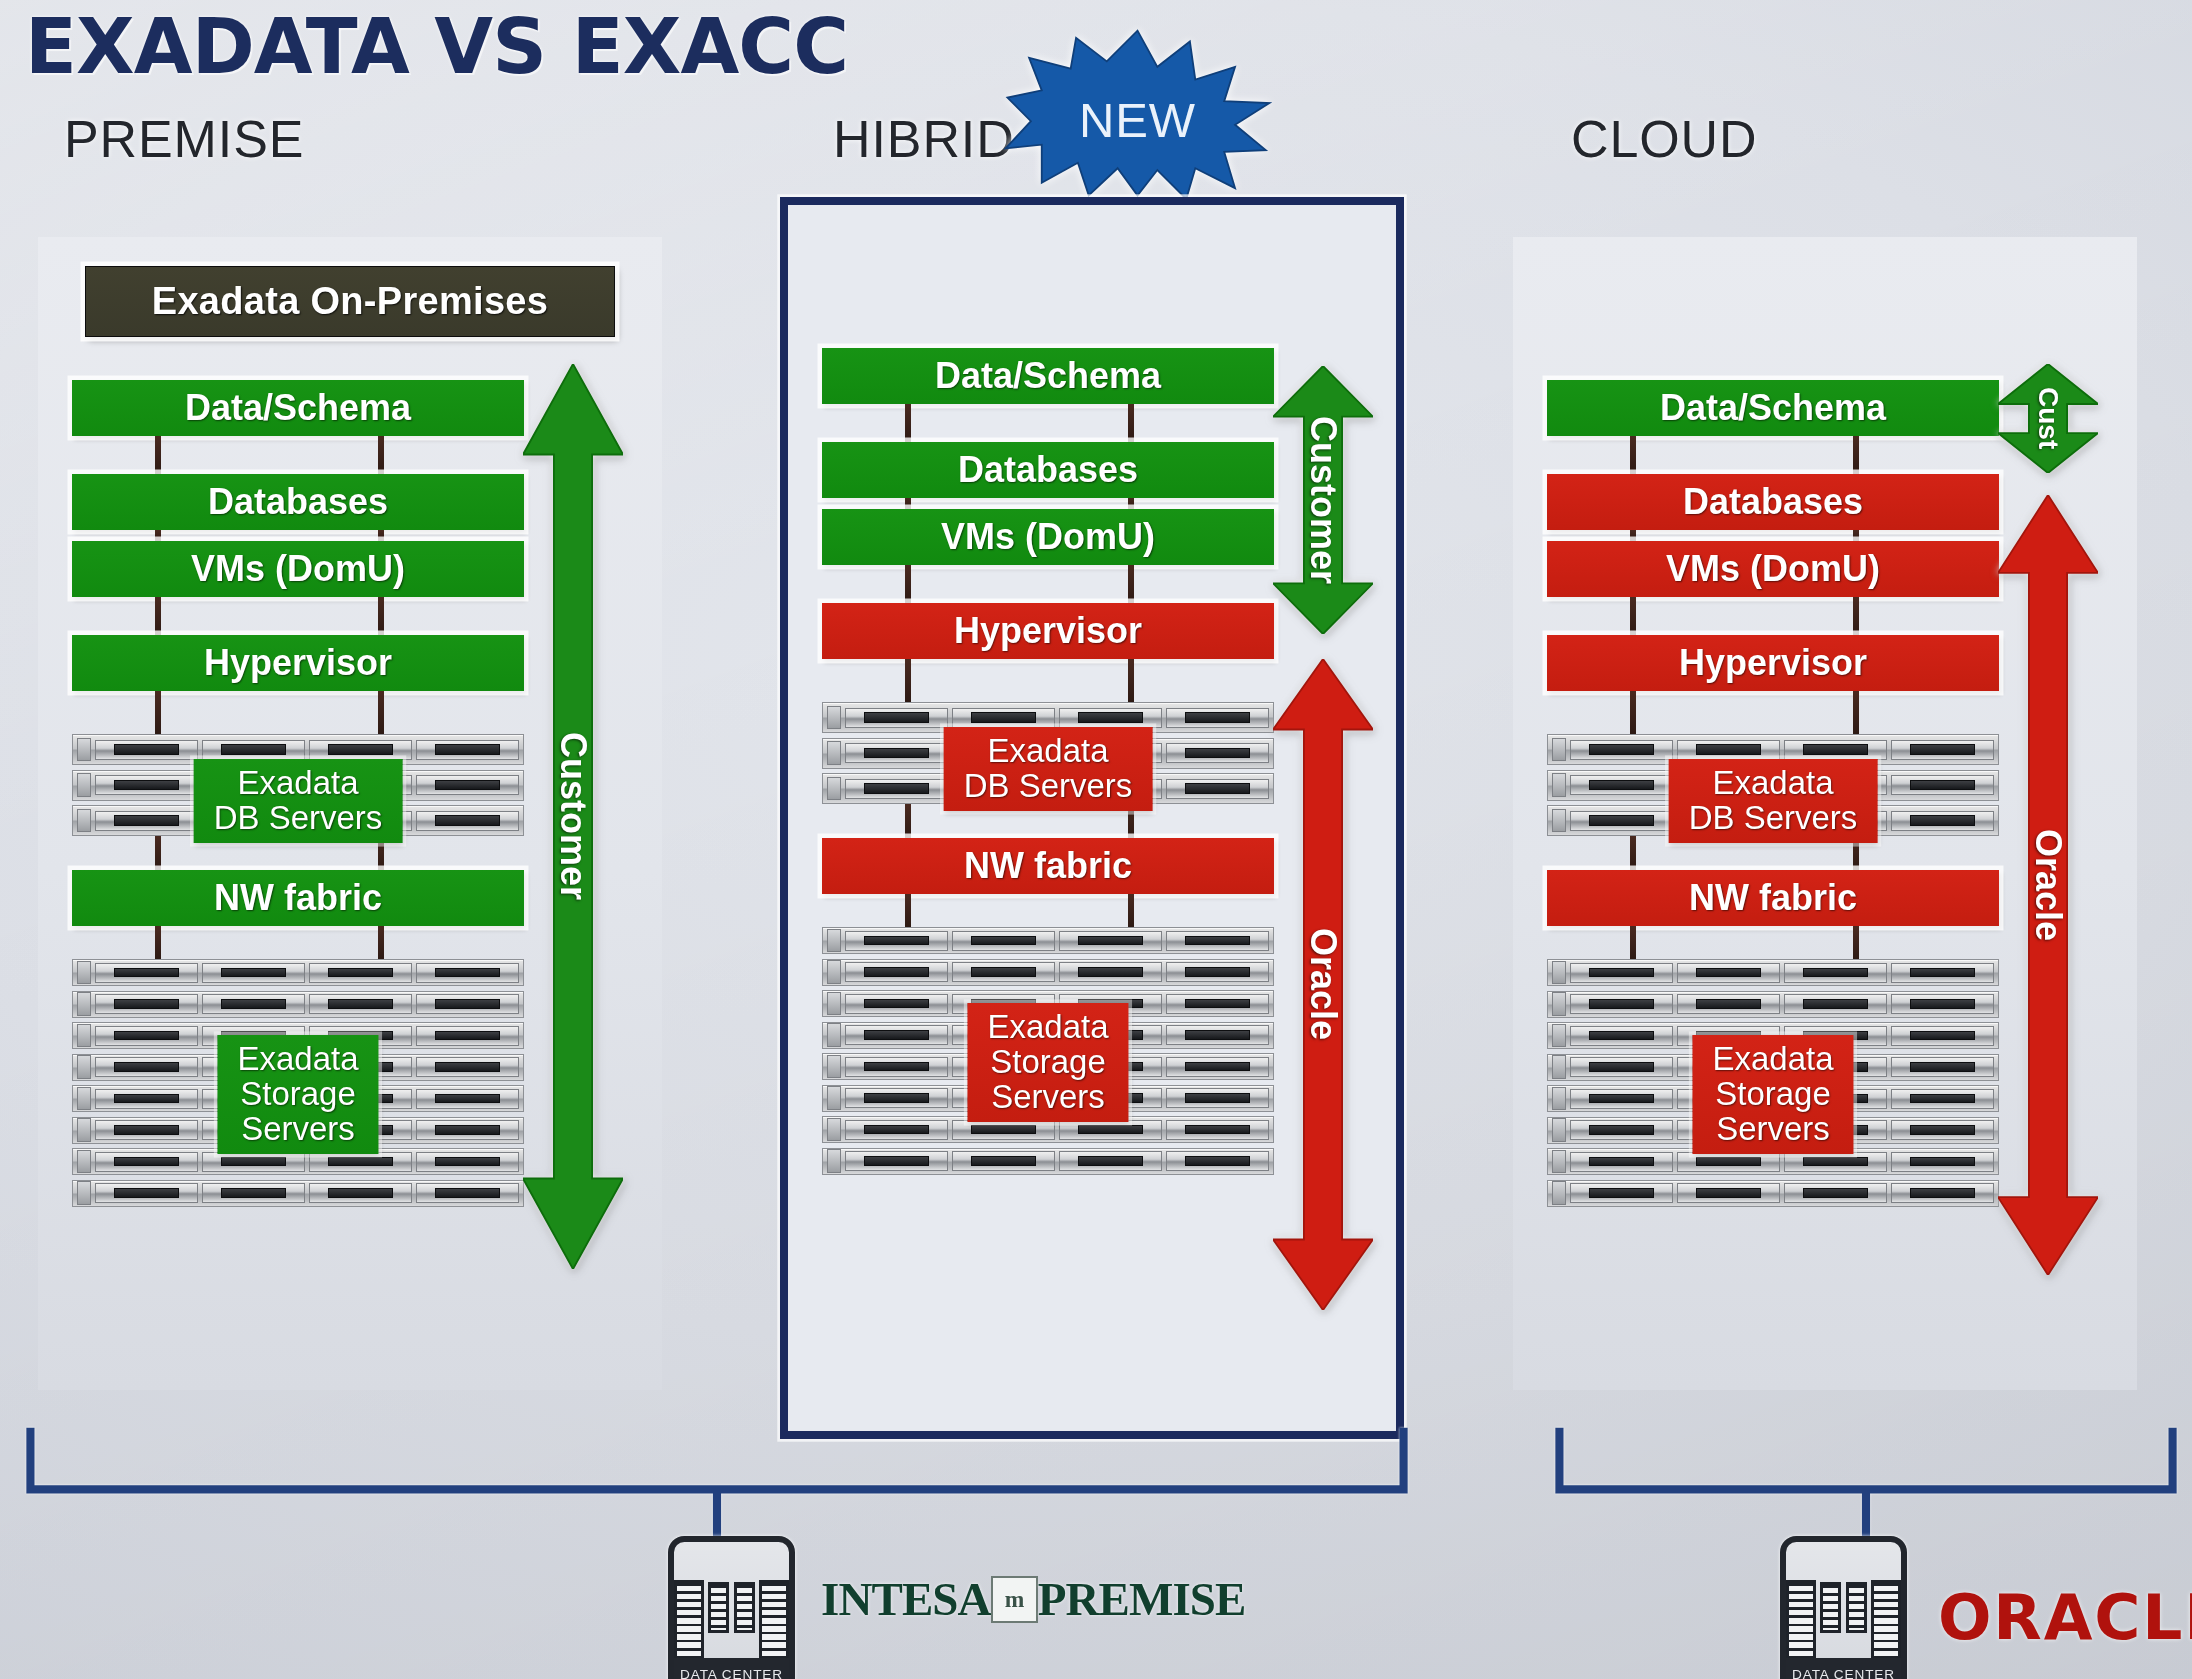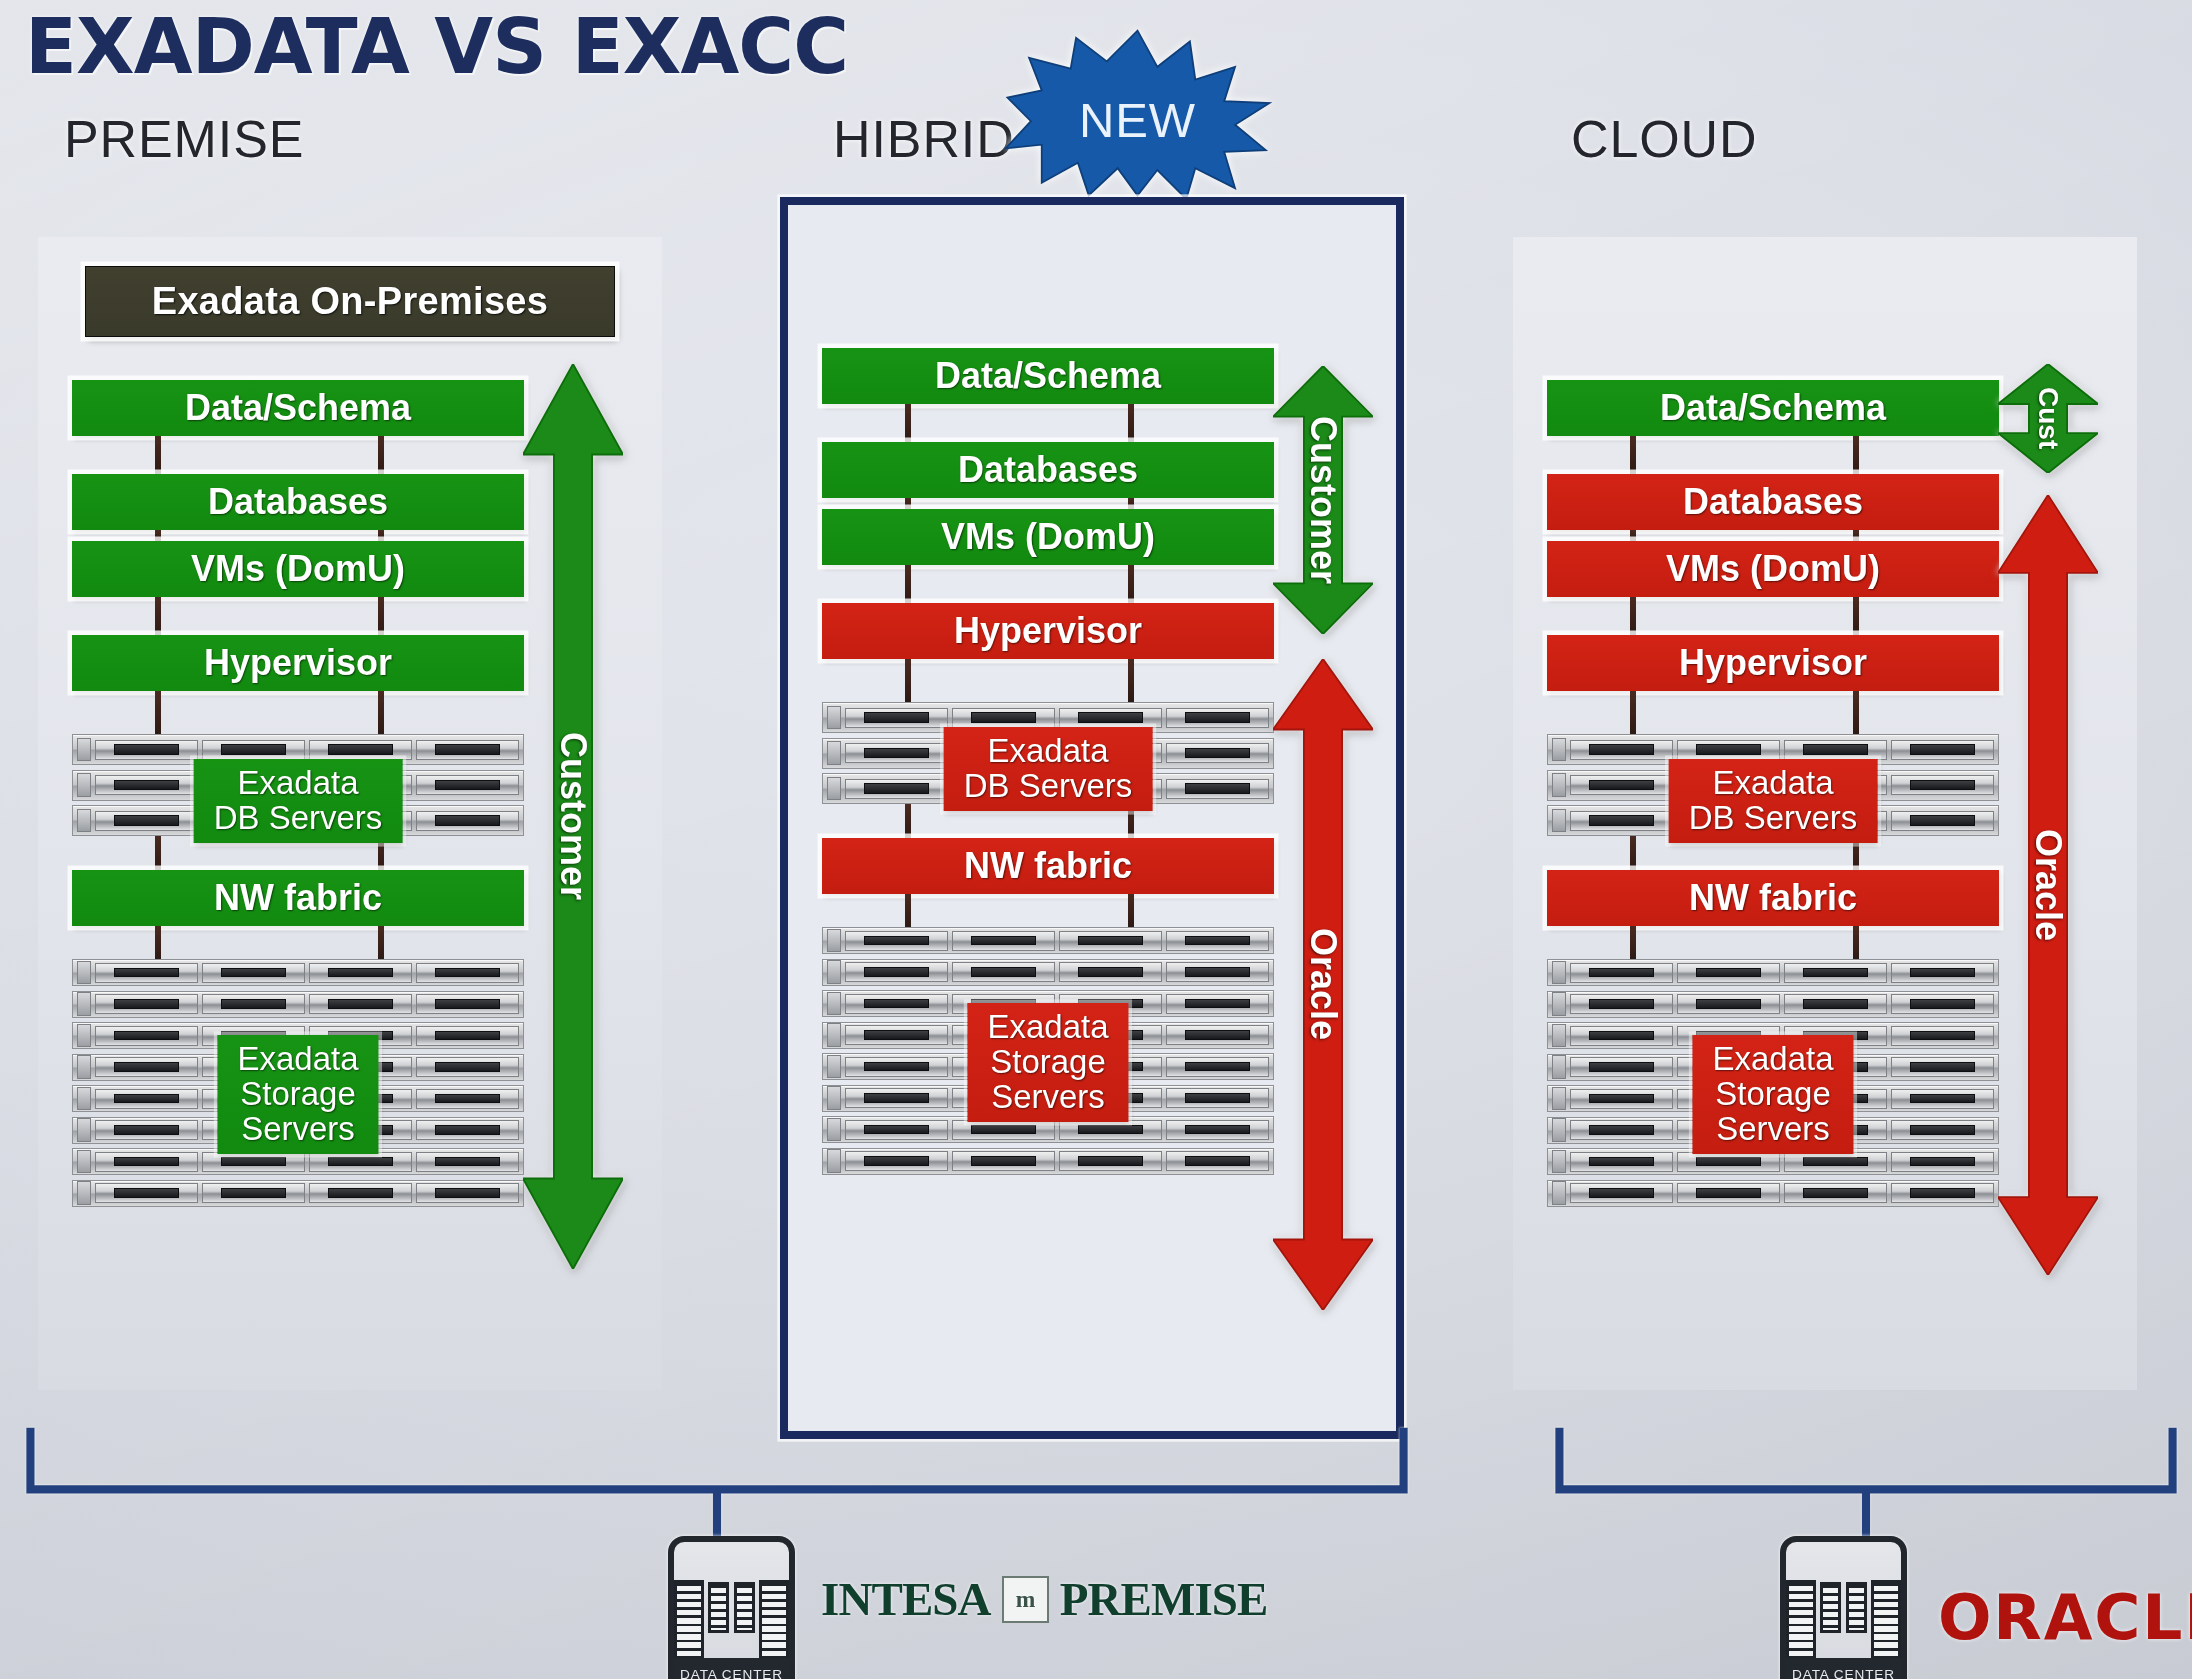--- a/index.html
+++ b/index.html
@@ -182,21 +182,21 @@
   .dc-icon .tw.s{ width:23.5px; height:51px; }
   .dc-icon .tw.l{ width:34px; height:80px; }
   .dc-icon .dc-cap{
     position:absolute; left:0; right:0; bottom:0; height:33px;
     background:#23272e; color:#e7e9ec; font-size:13.6px; letter-spacing:0.9px;
     display:flex; align-items:center; justify-content:center;
   }
   .intesa{
     position:absolute; font-size:47px; letter-spacing:-0.9px;
     color:#113f2e; font-family:"Liberation Serif", serif; font-weight:bold;
-    display:flex; align-items:center; gap:11px;
+    display:flex; align-items:center; 
     text-shadow:0 0 3.6px rgba(255,255,255,.8);
   }
   .intesa .mark{
     width:47px; height:47px; border:2.7px solid #6c7a74;
     background:#f2f4f3; display:flex; align-items:center; justify-content:center;
     font-size:23.5px; color:#3a5248;
   }
   .oracle{
     position:absolute; font-size:63px; font-weight:bold; letter-spacing:1.8px;
     color:#b0120d; font-family:"DejaVu Sans", sans-serif;

